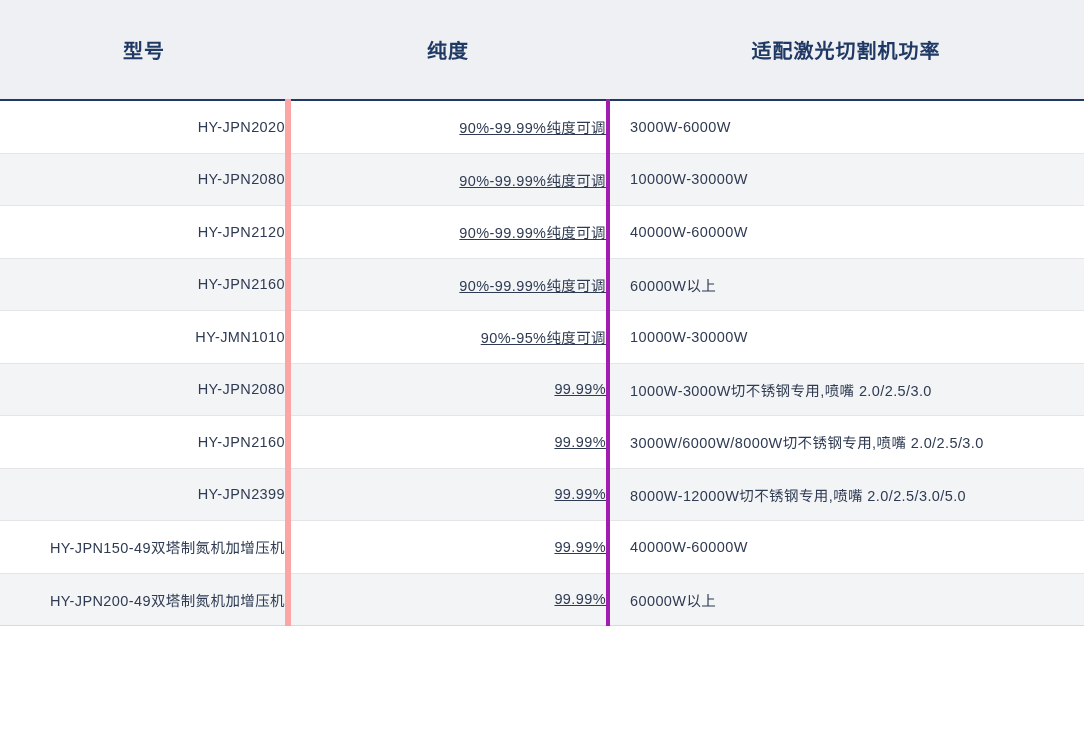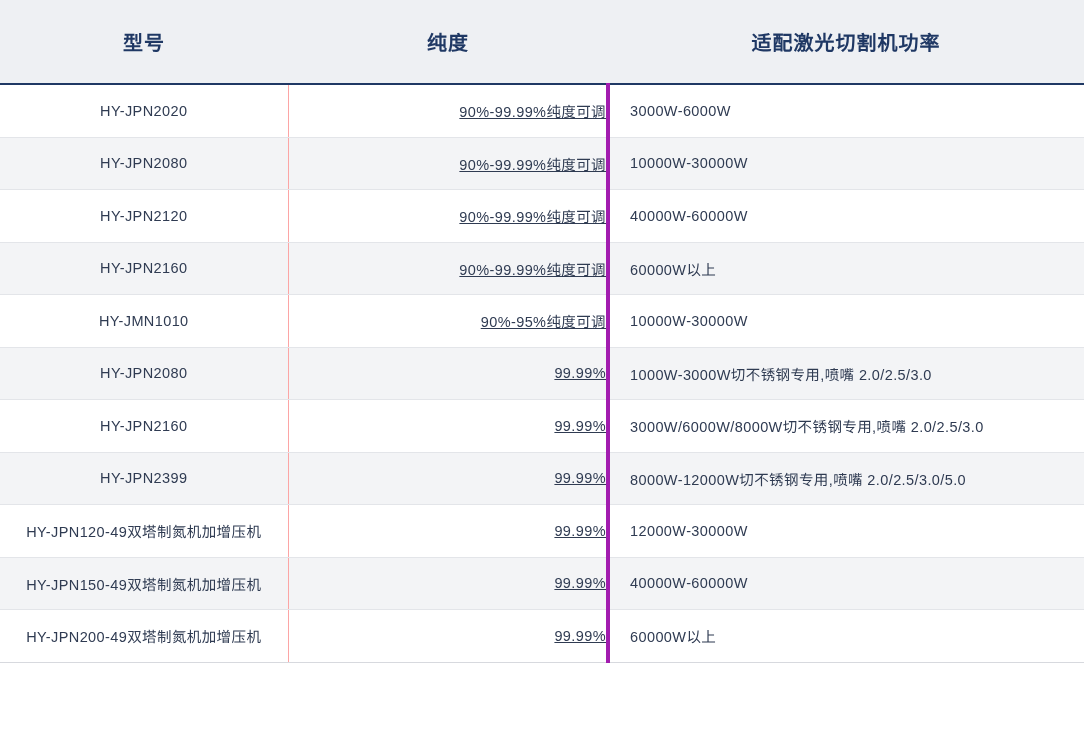--- a/index.html
+++ b/index.html
@@ -28,21 +28,21 @@
   thead th {
     height: 75px;
     background: #eef0f3;
     color: #1f3864;
     font-size: 20px;
     font-weight: bold;
     letter-spacing: 1px;
     text-align: center;
     vertical-align: middle;
     border-bottom: 2px solid #1f3864;
-    padding: 4px;
+    padding: 12px;
     margin-left: 32px;
   }
 
   tbody td {
     height: 51.5px;
     font-size: 14.5px;
     color: #2f3b52;
     vertical-align: middle;
     border-bottom: 1px solid #e3e5e9;
     padding: 0;
@@ -50,22 +50,22 @@
   }
 
   tbody tr:nth-child(even) {
     background: #f3f4f6;
   }
   tbody tr:nth-child(odd) {
     background: #ffffff;
   }
 
   td.model {
-    text-align: center;
-    border-right: 1px solid #fca5a5;
+    text-align: right;
+    border-right: 6px solid #fca5a5;
   }
   td.purity {
     text-align: right;
     border-right: 4px solid #a21caf;
     text-decoration: underline;
   }
   td.power {
     text-align: left;
     padding-left: 20px;
   }
@@ -125,25 +125,20 @@
         <td class="model">HY-JPN2160</td>
         <td class="purity">99.99%</td>
         <td class="power">3000W/6000W/8000W切不锈钢专用,喷嘴 2.0/2.5/3.0</td>
       </tr>
       <tr>
         <td class="model">HY-JPN2399</td>
         <td class="purity">99.99%</td>
         <td class="power">8000W-12000W切不锈钢专用,喷嘴 2.0/2.5/3.0/5.0</td>
       </tr>
       <tr>
-        <td class="model">HY-JPN120-49双塔制氮机加增压机</td>
-        <td class="purity">99.99%</td>
-        <td class="power">12000W-30000W</td>
-      </tr>
-      <tr>
         <td class="model">HY-JPN150-49双塔制氮机加增压机</td>
         <td class="purity">99.99%</td>
         <td class="power">40000W-60000W</td>
       </tr>
       <tr>
         <td class="model">HY-JPN200-49双塔制氮机加增压机</td>
         <td class="purity">99.99%</td>
         <td class="power">60000W以上</td>
       </tr>
     </tbody>

